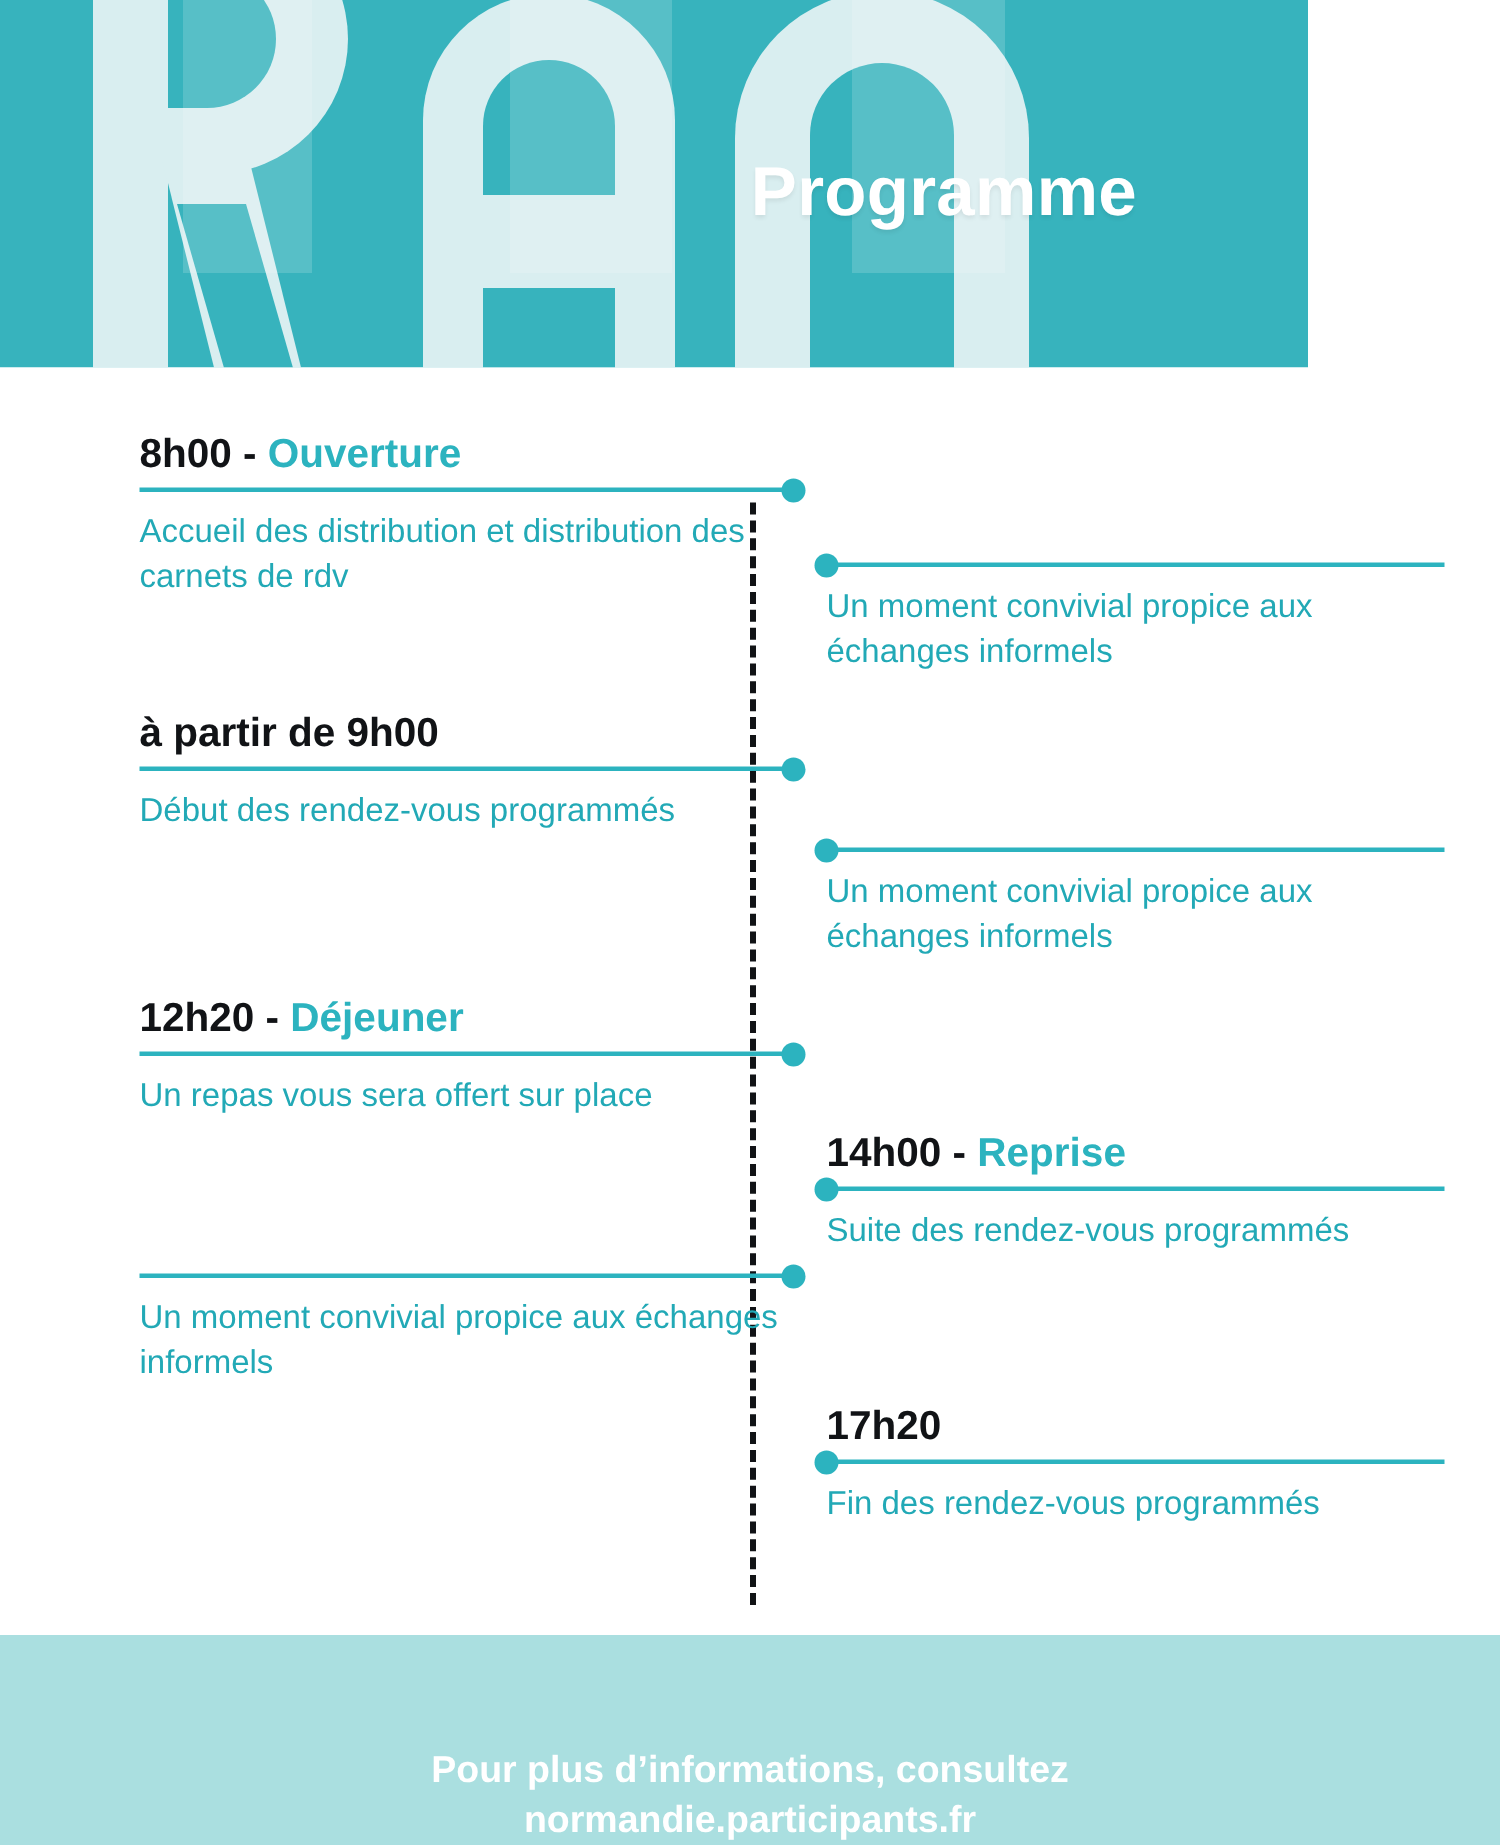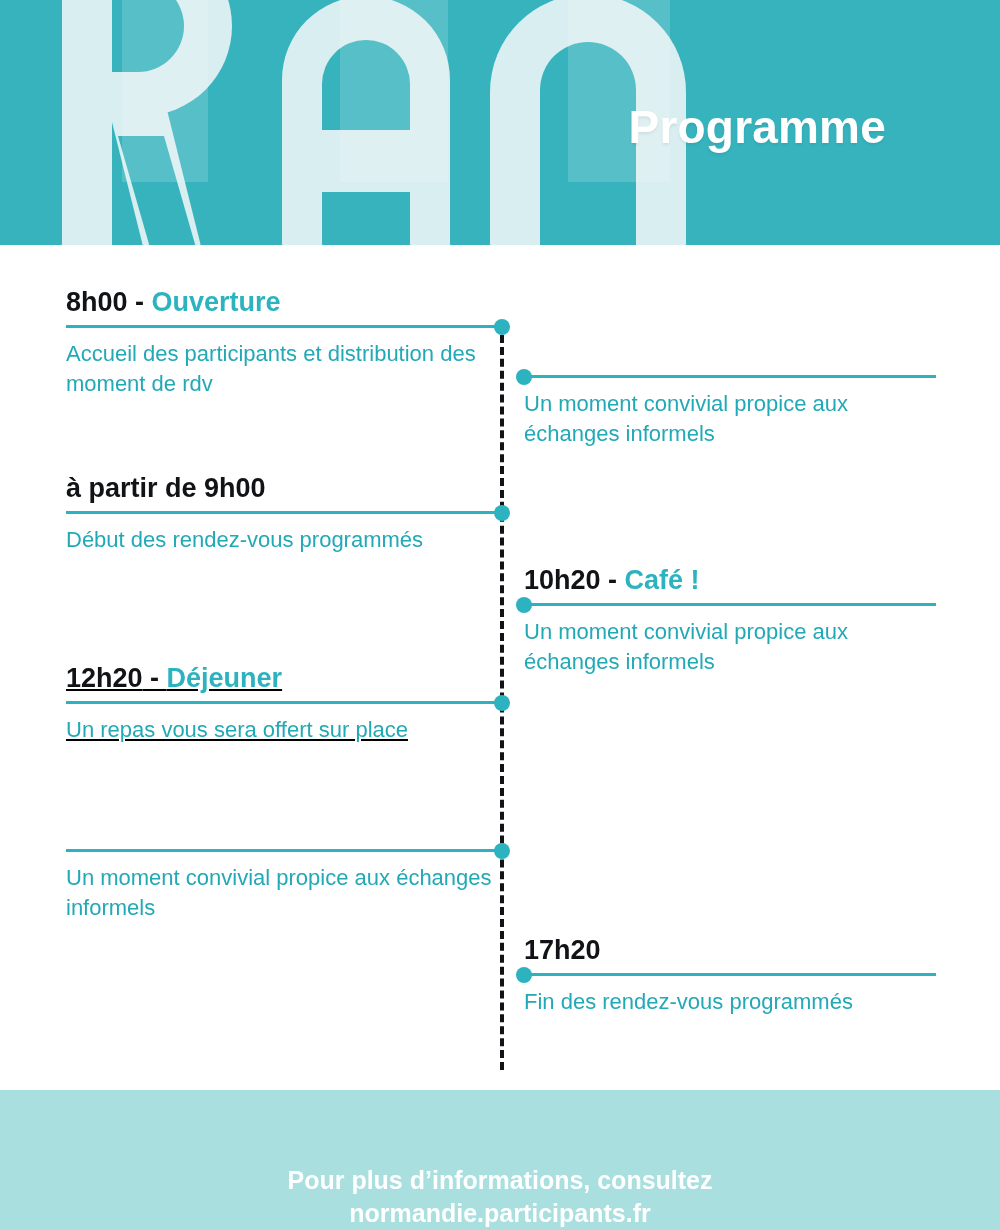--- a/index.html
+++ b/index.html
@@ -6,23 +6,24 @@
   body{
     width:1000px;height:1230px;
     background:#ffffff;
     font-family:"Liberation Sans","DejaVu Sans",sans-serif;
     overflow:hidden;
     position:relative;
   }
 
   
   .header{
-    position:absolute;left:0;top:0;width:1000px;height:245px;
+    position:absolute;left:0;top:0;width:832px;height:245px;
     background:#37b3bd;
     overflow:hidden;
+    padding-left:40px;
   }
   
   .deco{
     position:absolute;left:0;top:-64px;width:790px;height:400px;
     overflow:hidden;
   }
   .deco-letter{position:absolute;color:#d9eef0;}
 
   
   .ltr-R{left:62px;top:0px;width:190px;height:330px;}
@@ -67,21 +68,21 @@
   
   .timeline{
     position:absolute;left:0;top:245px;width:1000px;height:845px;
     background:#ffffff;
   }
   .spine{
     position:absolute;left:500px;top:90px;width:0;height:735px;
     border-left:4px dashed #111316;
   }
 
-  .entry{position:absolute;}
+  .entry{position:absolute;margin-left:27px;}
   .entry .title{
     font-size:27px;font-weight:700;color:#111316;white-space:nowrap;
     line-height:1.12;margin:0 0 8px 0;
   }
   .entry .title .hl{color:#2cb3bf;}
   .entry .rule{
     position:relative;height:3px;background:#2cb3bf;width:100%;
   }
   .entry .dot{
     position:absolute;top:-6px;width:16px;height:16px;border-radius:50%;
@@ -96,21 +97,21 @@
 
   
   .entry.left{left:66px;width:436px;}
   
   .entry.right{left:524px;width:412px;}
 
   .pos-1{top:42px;}
   .pos-2{top:130px;}
   .pos-3{top:228px;}
   .pos-4{top:320px;}
-  .pos-5{top:418px;text-decoration:underline;}
+  .pos-5{top:418px;}
   .pos-6{top:508px;}
   .pos-7{top:604px;}
   .pos-8{top:690px;}
 
   
   .footer{
     position:absolute;left:0;top:1090px;width:1000px;height:140px;
     background:#aadfe0;
     display:flex;flex-direction:column;
     align-items:center;justify-content:flex-end;
@@ -149,54 +150,60 @@
 </div>
 
 <div class="timeline">
   <div class="spine"></div>
 
   <div class="entry left pos-1">
     <div class="title"><span>8h00</span><span> - </span><span class="hl">Ouverture</span></div>
     <div class="rule">
       <span class="dot"></span>
     </div>
-    <div class="desc">Accueil des participants et distribution des moment de rdv</div>
+    <div class="desc">Accueil des distribution et distribution des carnets de rdv</div>
   </div>
 
   <div class="entry right pos-2">
     <div class="rule">
       <span class="dot"></span>
     </div>
     <div class="desc">Un moment convivial propice aux échanges informels</div>
   </div>
 
   <div class="entry left pos-3">
     <div class="title"><span>à partir de 9h00</span><span></span><span class="hl"></span></div>
     <div class="rule">
       <span class="dot"></span>
     </div>
     <div class="desc">Début des rendez-vous programmés</div>
   </div>
 
   <div class="entry right pos-4">
-    <div class="title"><span>10h20</span><span> - </span><span class="hl">Café !</span></div>
     <div class="rule">
       <span class="dot"></span>
     </div>
     <div class="desc">Un moment convivial propice aux échanges informels</div>
   </div>
 
   <div class="entry left pos-5">
     <div class="title"><span>12h20</span><span> - </span><span class="hl">Déjeuner</span></div>
     <div class="rule">
       <span class="dot"></span>
     </div>
     <div class="desc">Un repas vous sera offert sur place</div>
   </div>
 
+  <div class="entry right pos-6">
+    <div class="title"><span>14h00</span><span> - </span><span class="hl">Reprise</span></div>
+    <div class="rule">
+      <span class="dot"></span>
+    </div>
+    <div class="desc">Suite des rendez-vous programmés</div>
+  </div>
 
   <div class="entry left pos-7">
     <div class="rule">
       <span class="dot"></span>
     </div>
     <div class="desc">Un moment convivial propice aux échanges informels</div>
   </div>
 
   <div class="entry right pos-8">
     <div class="title"><span>17h20</span><span></span><span class="hl"></span></div>

